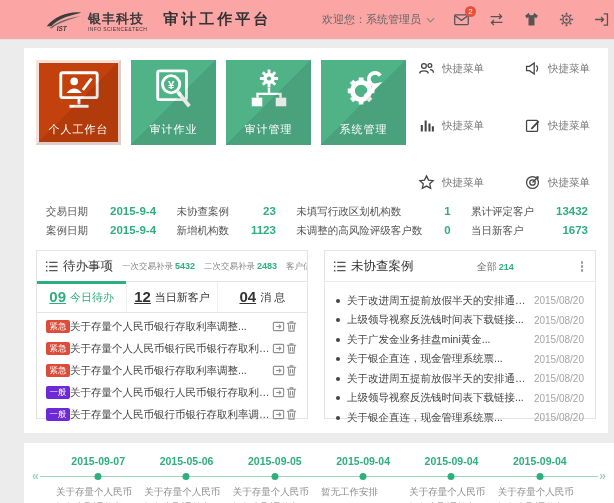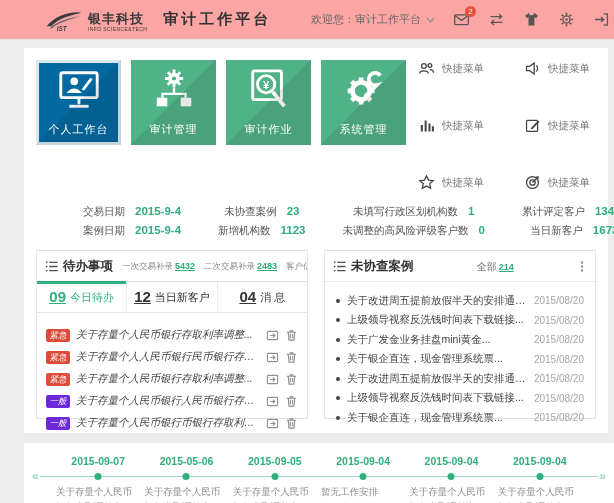--- a/index.html
+++ b/index.html
@@ -20,56 +20,56 @@
   .hicon svg { width:100%; height:100%; }
   .badge { position:absolute; top:-5px; right:-6px; min-width:11px; height:11px; background:#e8503a; color:#fff; border-radius:6px; font-size:8px; line-height:11px; text-align:center; padding:0 2px; }
 
   
   .main-card { margin:8px 6px 0 24px; background:#fff; padding:12px 12px 14px; }
 
   .top-row { display:flex; justify-content:space-between; }
   .tiles { display:flex; gap:10px; }
   .tile { position:relative; width:85px; height:85px; background:#50b287; overflow:hidden; cursor:pointer; }
   .tile::after { content:''; position:absolute; inset:0; background:linear-gradient(to bottom right, rgba(0,0,0,0) 49.6%, rgba(0,0,0,.09) 50%); }
-  .tile.active { background:#0369a1; box-shadow:inset 0 0 0 3px rgba(255,255,255,.85); }
+  .tile.active { background:#c2410c; box-shadow:inset 0 0 0 3px rgba(255,255,255,.85); }
   .tile .t-icon { position:absolute; top:7px; left:50%; transform:translateX(-50%); width:46px; height:46px; }
   .tile .t-label { position:absolute; bottom:8px; width:100%; text-align:center; color:#fff; font-size:11px; letter-spacing:1px; z-index:1; }
 
   .quick-grid { display:grid; grid-template-columns:1fr 1fr; column-gap:26px; row-gap:13px; align-content:center; padding-right:6px;gap:40px; }
   .quick-item { display:flex; align-items:center; gap:7px; cursor:pointer; }
   .quick-item svg { width:17px; height:17px; }
   .quick-item .q-label { font-size:10.5px; color:#787878; }
 
   
   .stats-row { display:flex; justify-content:space-between; margin:13px 8px 0 10px; }
   .stat-group { display:flex; flex-direction:column; gap:5px; }
-  .stat { display:flex; justify-content:center; gap:10px; font-size:10.5px; line-height:14px;margin-left:37px; }
+  .stat { display:flex; justify-content:space-between; gap:22px; font-size:10.5px; line-height:14px; }
   .s-label { color:#555; white-space:nowrap; }
   .s-value { color:#2fae7e; font-weight:bold; font-size:11.5px; white-space:nowrap; }
 
   
   .panels-row { display:flex; gap:16px; margin-top:13px; }
   .panel { flex:1; border:1px solid #e4e4e4; height:169px; background:#fff; min-width:0; }
   .panel-head { display:flex; align-items:center; gap:5px; padding:7px 8px 6px; white-space:nowrap; overflow:hidden; }
   .panel-head svg.list-ic { width:13px; height:13px; flex:none; }
-  .panel-title { font-size:12.5px; font-weight:bold; color:#333; flex:none; }
+  .panel-title { font-size:12.5px; font-weight:normal; color:#333; flex:none; }
   .head-stat { font-size:8.5px; color:#888; margin-left:4px; flex:none; }
-  .head-stat b { color:#2fae7e; font-size:9px; margin-left:2px;text-decoration:underline; }
+  .head-stat b { color:#2fae7e; font-size:9px; margin-left:2px; }
   .kebab { margin-left:auto; flex:none; width:10px; text-align:center; color:#999; font-size:11px; letter-spacing:0; cursor:pointer; line-height:1; }
   .kebab span { display:block; width:2.5px; height:2.5px; background:#999; border-radius:50%; margin:1.5px auto; }
 
   .tabs { display:flex; border-top:1px solid #e4e4e4; border-bottom:1px solid #e4e4e4; }
   .tab { flex:1; text-align:center; padding:6px 0 7px; cursor:pointer; border-right:1px solid #eee; position:relative; font-size:11px; color:#333; }
   .tab:last-child { border-right:none; }
   .tab b { font-size:15px; font-weight:bold; margin-right:4px; vertical-align:-1px;text-decoration:underline; }
   .tab.active { color:#2fae7e; }
   .tab.active::before { content:''; position:absolute; top:-1px; left:0; right:0; height:3px; background:#2fae7e; }
 
   .todo-list { padding:7px 9px; }
-  .todo-item { display:flex; align-items:flex-end; gap:6px; height:22px;font-style:italic; }
+  .todo-item { display:flex; align-items:flex-start; height:22px; }
   .todo-badge { flex:none; font-size:8.5px; color:#fff; background:#dd4b39; border-radius:2px; padding:1px 3.5px; line-height:1.3; }
   .todo-badge.normal { background:#6d28d9; }
   .todo-text { flex:1; font-size:10.5px; color:#444; white-space:nowrap; overflow:hidden; text-overflow:ellipsis; }
   .row-ic { flex:none; width:13px; height:13px; cursor:pointer; }
 
   .ann-list { padding:9px 11px 0; border-top:1px solid #e9e9e9; }
   .ann-item { display:flex; align-items:center; gap:7px; height:19.5px; }
   .ann-dot { flex:none; width:4px; height:4px; border-radius:50%; background:#444; }
   .ann-text { flex:1; font-size:10.5px; color:#444; white-space:nowrap; overflow:hidden; text-overflow:ellipsis; cursor:pointer; }
   .ann-date { flex:none; font-size:10px; color:#a5a5a5; }
@@ -103,21 +103,21 @@
     </svg>
     <div class="brand">
       <div class="brand-cn">银丰科技</div>
       <div class="brand-en">INFO SCIENCE&amp;TECH</div>
     </div>
   </div>
   <div class="app-title">审计工作平台</div>
 
   <div class="header-right">
     <div class="welcome">
-      <span>欢迎您：审计工作平台</span>
+      <span>欢迎您：系统管理员</span>
       <svg width="9" height="6" viewBox="0 0 10 6">
           <path d="M1 1l4 4 4-4" fill="none" stroke="#888" stroke-width="1.3"></path>
         </svg>
     </div>
     <span class="hicon">
       <svg viewBox="0 0 20 20">
           <rect x="2" y="4.5" width="16" height="11.5" rx="1" fill="none" stroke="#555" stroke-width="1.5"></rect>
           <path d="M2.5 5.5 L10 11 L17.5 5.5" fill="none" stroke="#555" stroke-width="1.5"></path>
         </svg>
       <span class="badge">2</span>
@@ -161,42 +161,42 @@
           <circle cx="19" cy="15" r="4" fill="#fff"></circle>
           <path d="M11 27 q8 -9 16 0 z" fill="#fff"></path>
           <path d="M28 24 L37 12" stroke="#fff" stroke-width="3"></path>
           <path d="M24 32 v7" stroke="#fff" stroke-width="3"></path>
           <path d="M14 41 h20" stroke="#fff" stroke-width="3"></path>
         </svg>
         <div class="t-label">个人工作台</div>
       </div>
       <div class="tile">
         <svg class="t-icon" viewBox="0 0 48 48">
+          <rect x="7" y="4" width="30" height="30" rx="2" fill="none" stroke="#fff" stroke-width="3"></rect>
+          <circle cx="21" cy="18" r="9" fill="none" stroke="#fff" stroke-width="3"></circle>
+          <text x="21" y="22.5" font-size="12" font-weight="bold" fill="#fff" text-anchor="middle">¥</text>
+          <path d="M28 26 L40 41" stroke="#fff" stroke-width="4"></path>
+        </svg>
+        <div class="t-label">审计作业</div>
+      </div>
+      <div class="tile">
+        <svg class="t-icon" viewBox="0 0 48 48">
           <circle cx="24" cy="12" r="6" fill="#fff"></circle>
           <circle cx="24" cy="12" r="2.2" fill="#4fb286"></circle>
           <g stroke="#fff" stroke-width="3">
               <path d="M24 2.5v4M24 17.5v4M14.5 12h4M29.5 12h4M17.5 5.5l2.8 2.8M27.7 15.7l2.8 2.8M30.5 5.5l-2.8 2.8M20.3 15.7l-2.8 2.8"></path>
             </g>
           <path d="M24 22 v6 M12 32 v-4 h24 v4" fill="none" stroke="#fff" stroke-width="2.5"></path>
           <rect x="6" y="32" width="11" height="9" fill="#fff"></rect>
           <rect x="31" y="32" width="11" height="9" fill="#fff"></rect>
         </svg>
         <div class="t-label">审计管理</div>
       </div>
       <div class="tile">
         <svg class="t-icon" viewBox="0 0 48 48">
-          <rect x="7" y="4" width="30" height="30" rx="2" fill="none" stroke="#fff" stroke-width="3"></rect>
-          <circle cx="21" cy="18" r="9" fill="none" stroke="#fff" stroke-width="3"></circle>
-          <text x="21" y="22.5" font-size="12" font-weight="bold" fill="#fff" text-anchor="middle">¥</text>
-          <path d="M28 26 L40 41" stroke="#fff" stroke-width="4"></path>
-        </svg>
-        <div class="t-label">审计作业</div>
-      </div>
-      <div class="tile">
-        <svg class="t-icon" viewBox="0 0 48 48">
           <circle cx="21" cy="25" r="9" fill="none" stroke="#fff" stroke-width="5"></circle>
           <g stroke="#fff" stroke-width="5">
               <path d="M21 11v4M21 35v4M7 25h4M31 25h4M11 15l2.8 2.8M28.2 32.2l2.8 2.8M31 15l-2.8 2.8M13.8 32.2L11 35"></path>
             </g>
           <path d="M41 9 a6.5 6.5 0 1 0 -4 10 L25 31" fill="none" stroke="#fff" stroke-width="4"></path>
         </svg>
         <div class="t-label">系统管理</div>
       </div>
     </div>
 

